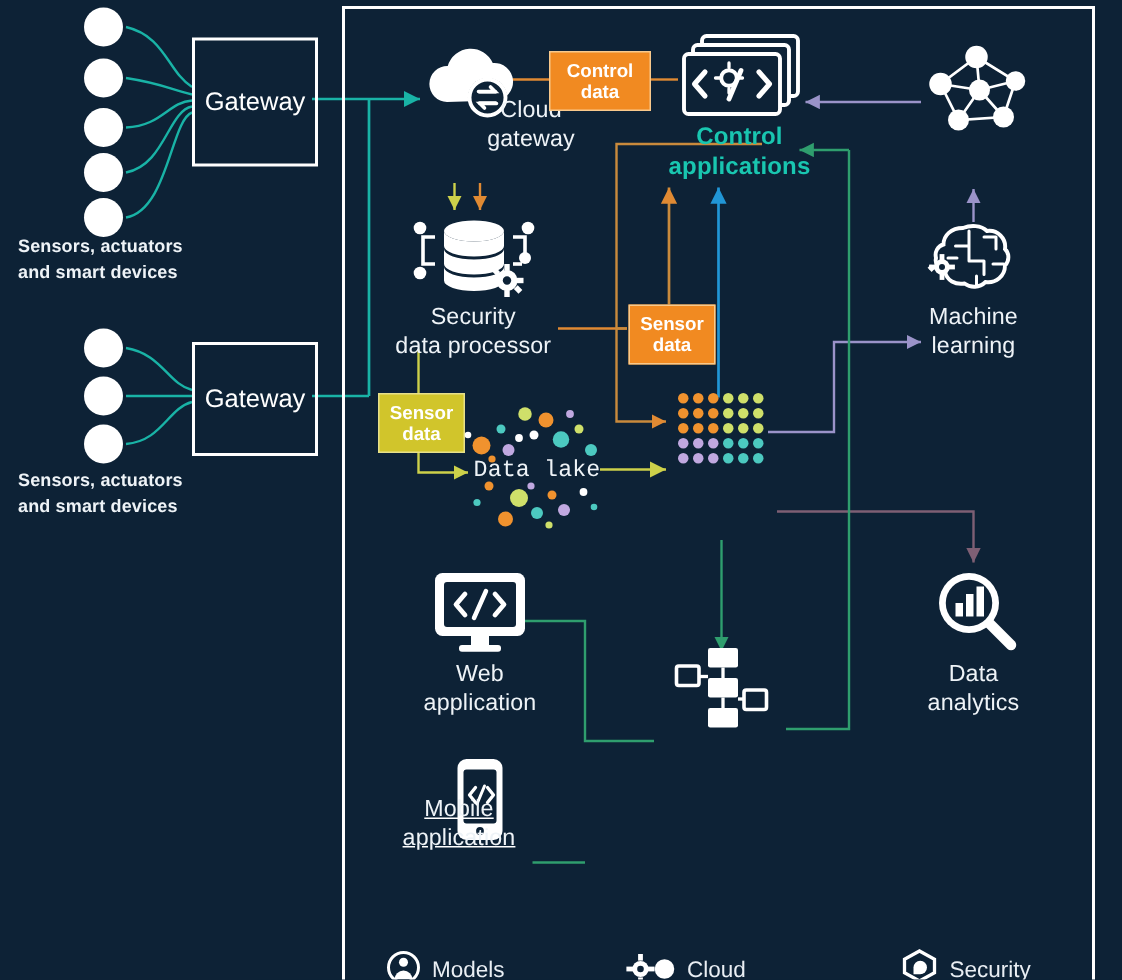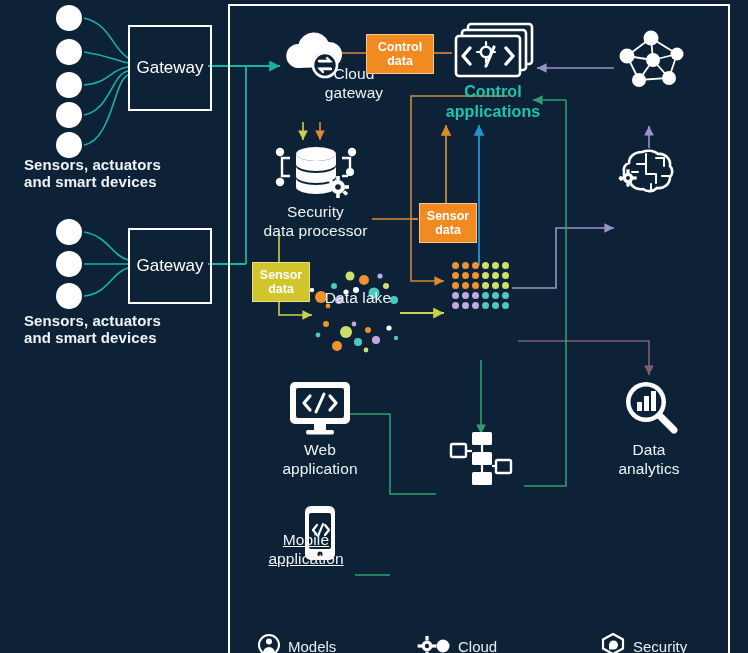--- a/index.html
+++ b/index.html
@@ -10,21 +10,21 @@
   }
   #stage{position:absolute;inset:0;width:748px;height:653px;}
   svg#wires{position:absolute;left:0;top:0;width:748px;height:653px;pointer-events:none;}
 
   .node{position:absolute;text-align:center;}
   .lbl{
     color:#eef3f7;font-size:15.5px;line-height:19px;font-weight:400;
     letter-spacing:.1px;white-space:pre-line;
   }
   .lbl.accent{color:#19c6b0;font-weight:700;font-size:16px;line-height:20px;}
-  .lbl.small{font-size:15px;line-height:17px;font-weight:700;margin-left:12px;}
+  .lbl.small{font-size:12px;line-height:17px;font-weight:700;}
 
   
   .gw{
     position:absolute;border:2px solid #ffffff;background:transparent;
     display:flex;align-items:center;justify-content:center;
   }
   .gw span{font-size:17px;color:#ffffff;}
 
   
   .sdot{position:absolute;width:26px;height:26px;border-radius:50%;background:#ffffff;}
@@ -261,20 +261,24 @@
         <circle cx="0" cy="0" r="2" fill="#0d2236"></circle>
         <g fill="#fff">
           <rect x="-1.6" y="-8.6" width="3.2" height="4"></rect>
             <rect x="-1.6" y="4.6" width="3.2" height="4"></rect>
           <rect x="-8.6" y="-1.6" width="4" height="3.2"></rect>
             <rect x="4.6" y="-1.6" width="4" height="3.2"></rect>
           <rect x="-7.2" y="-6.4" width="3.2" height="3.8" transform="rotate(-45)"></rect>
         </g>
       </g>
     </svg>
+  </div>
+  <div class="node" style="left:589px;top:202px;width:120px;">
+    <div class="lbl">Machine
+learning</div>
   </div>
 
   <div class="icon" style="left:270px;top:140px;">
     <svg width="90" height="62" viewBox="0 0 90 62">
       <g fill="#fff">
         <ellipse cx="46" cy="14" rx="20" ry="7"></ellipse>
         <path d="M26,14 v10 a20,7 0 0 0 40,0 v-10 a20,7 0 0 1 -40,0"></path>
         <path d="M26,26 v10 a20,7 0 0 0 40,0 v-10 a20,7 0 0 1 -40,0"></path>
         <path d="M26,38 v9 a20,7 0 0 0 40,0 v-9 a20,7 0 0 1 -40,0"></path>
       </g>
@@ -340,21 +344,21 @@
         <circle cx="52" cy="80" r="4" fill="#4cc9c0"></circle>
         <circle cx="62" cy="68" r="3" fill="#f0922e"></circle>
         <circle cx="70" cy="78" r="4" fill="#c0a8e0"></circle>
         <circle cx="83" cy="66" r="2.6" fill="#fff"></circle>
         <circle cx="90" cy="76" r="2.2" fill="#4cc9c0"></circle>
         <circle cx="48" cy="62" r="2.4" fill="#c0a8e0"></circle>
         <circle cx="60" cy="88" r="2.4" fill="#cfe06a"></circle>
       </g>
     </svg>
   </div>
-  <div class="node" style="left:300px;top:288px;width:116px;">
+  <div class="node" style="left:300px;top:304px;width:116px;font-family:Liberation Mono, monospace;">
     <div class="lbl">Data lake</div>
   </div>
 
   <div class="dotgrid" id="whGrid" style="left:452px;top:262px;grid-template-columns:repeat(6,7px);grid-auto-rows:7px;">
       <i style="background: rgb(240, 146, 46);"></i>
       <i style="background: rgb(240, 146, 46);"></i>
       <i style="background: rgb(240, 146, 46);"></i>
       <i style="background: rgb(207, 224, 106);"></i>
       <i style="background: rgb(207, 224, 106);"></i>
       <i style="background: rgb(207, 224, 106);"></i>

